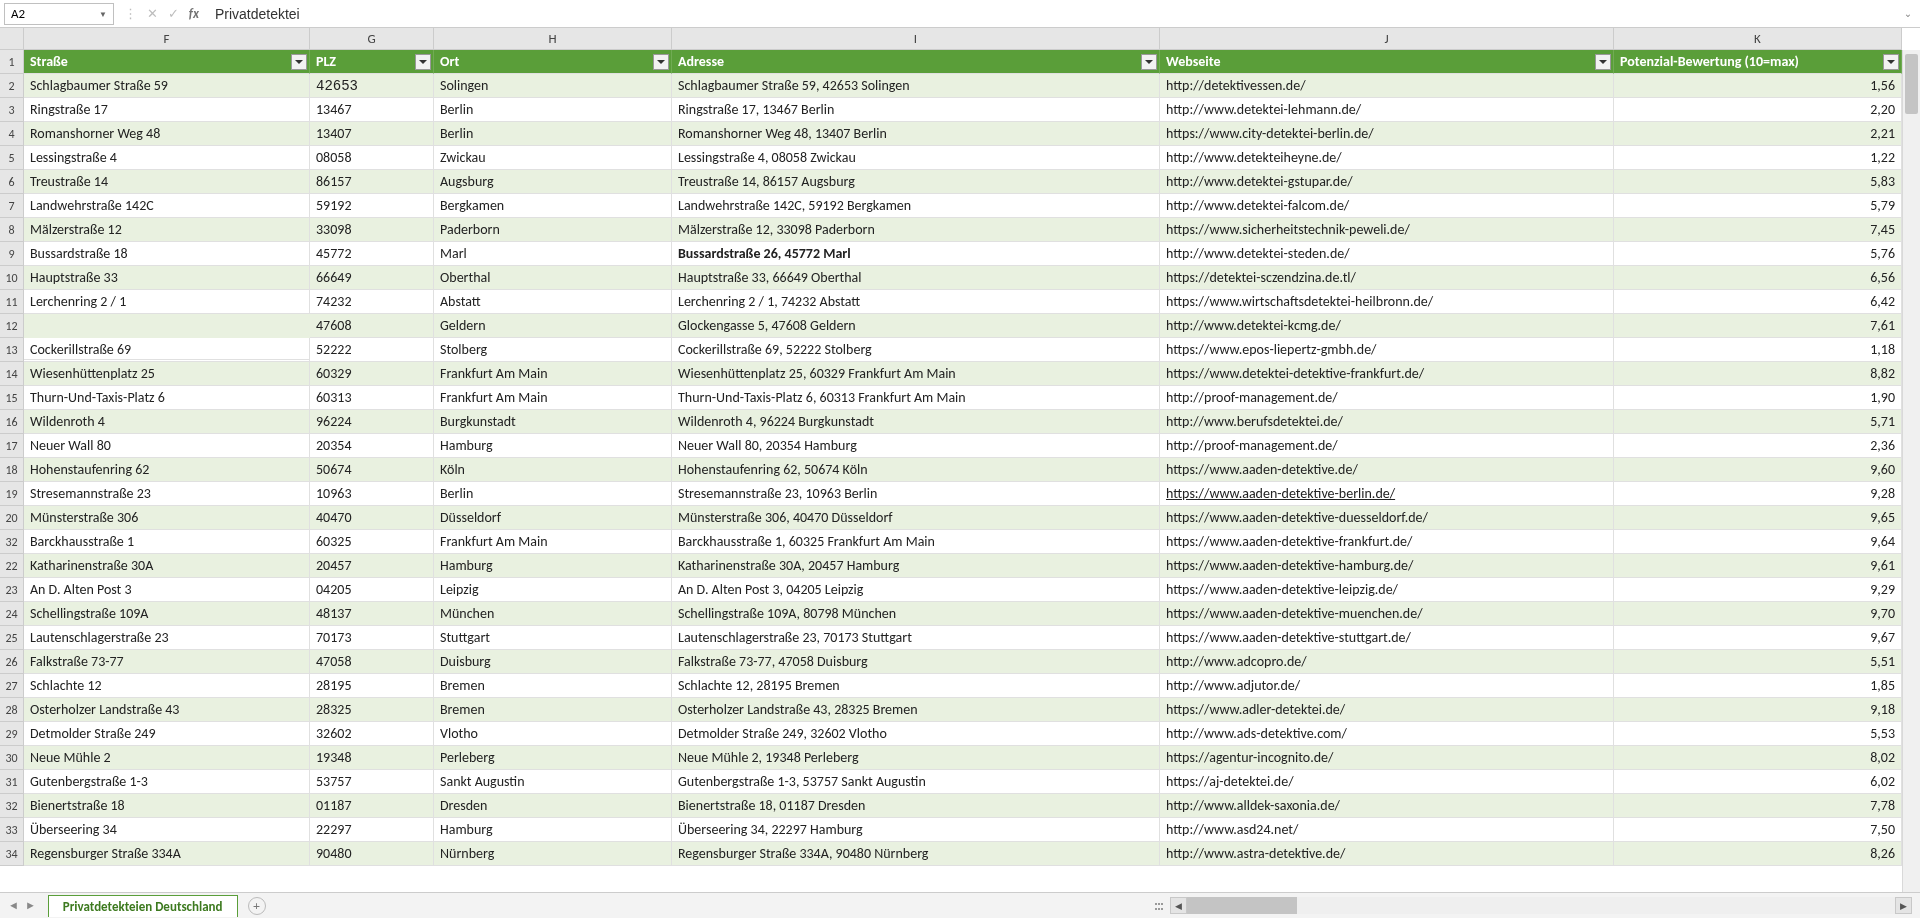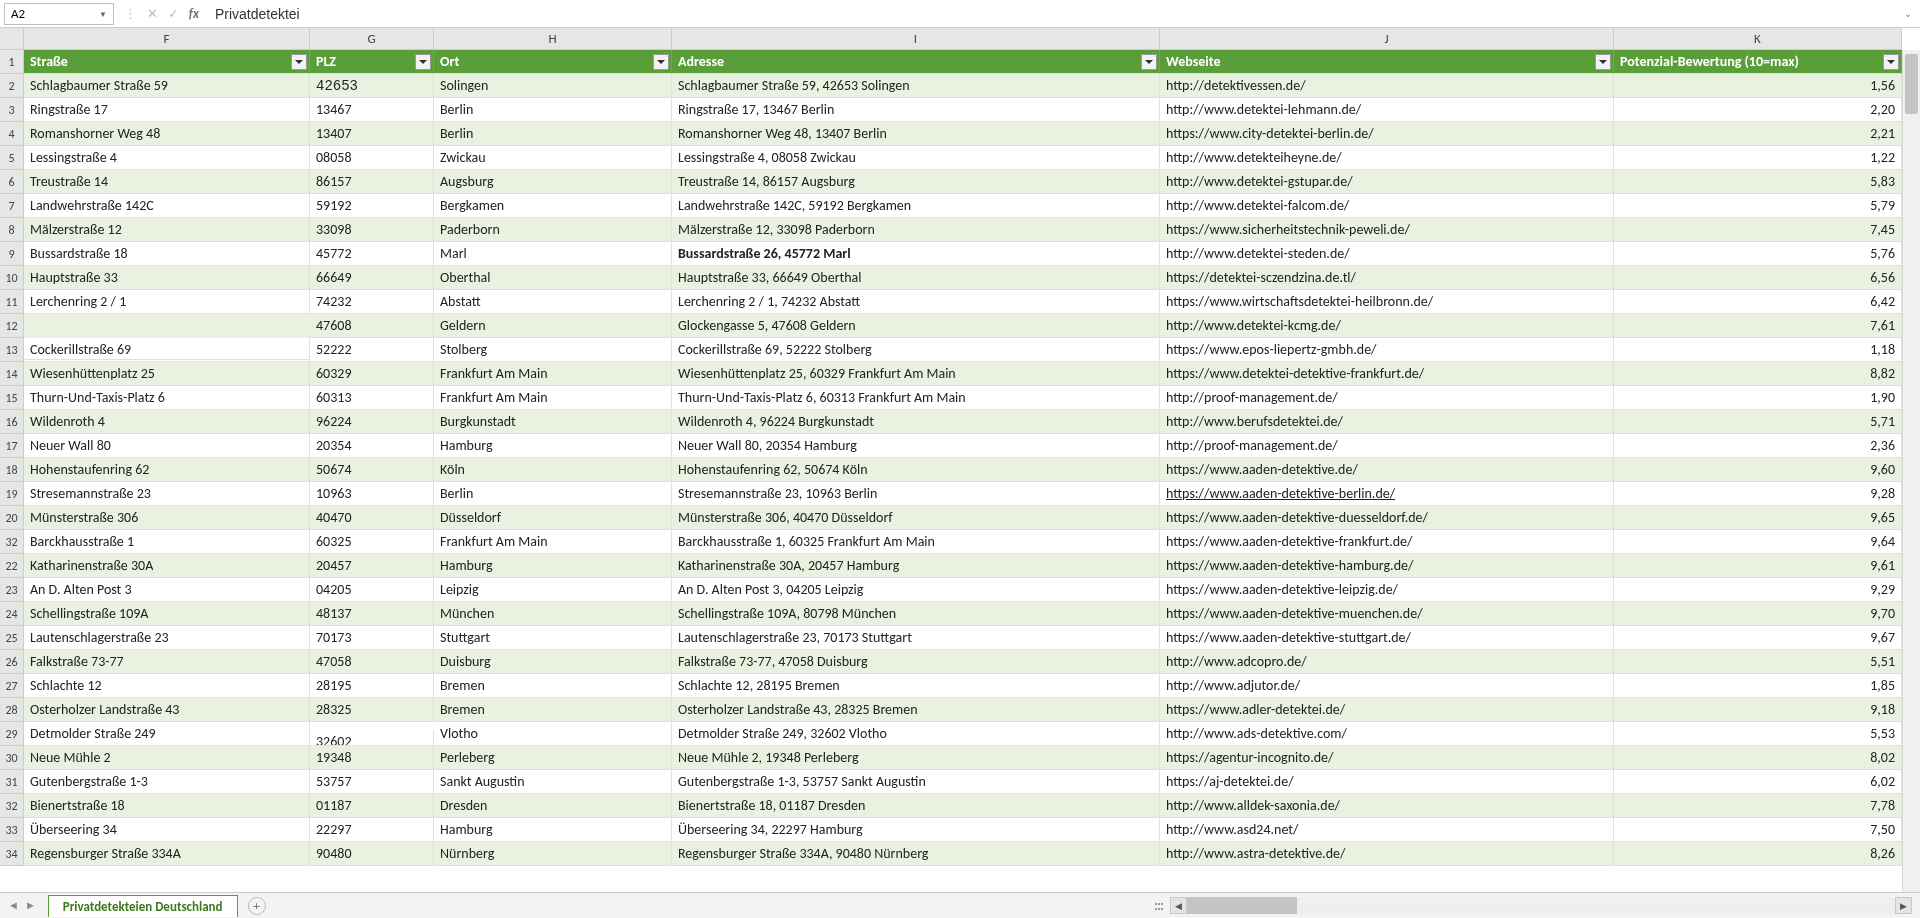--- a/index.html
+++ b/index.html
@@ -548,21 +548,21 @@
       <div class="row band">
         <div class="cell" style="width: 286px;">Osterholzer Landstraße 43</div>
         <div class="cell" style="width: 124px;">28325</div>
         <div class="cell" style="width: 238px;">Bremen</div>
         <div class="cell" style="width: 488px;">Osterholzer Landstraße 43, 28325 Bremen</div>
         <div class="cell" style="width: 454px;">https://www.adler-detektei.de/</div>
         <div class="cell r-align" style="width: 288px;">9,18</div>
       </div>
       <div class="row">
         <div class="cell" style="width: 286px;">Detmolder Straße 249</div>
-        <div class="cell" style="width: 124px; margin-top: 8px;">32602</div>
+        <div class="cell" style="width: 124px;">32602</div>
         <div class="cell" style="width: 238px;">Vlotho</div>
         <div class="cell" style="width: 488px;">Detmolder Straße 249, 32602 Vlotho</div>
         <div class="cell" style="width: 454px;">http://www.ads-detektive.com/</div>
         <div class="cell r-align" style="width: 288px;">5,53</div>
       </div>
       <div class="row band">
         <div class="cell" style="width: 286px;">Neue Mühle 2</div>
         <div class="cell" style="width: 124px;">19348</div>
         <div class="cell" style="width: 238px;">Perleberg</div>
         <div class="cell" style="width: 488px;">Neue Mühle 2, 19348 Perleberg</div>

